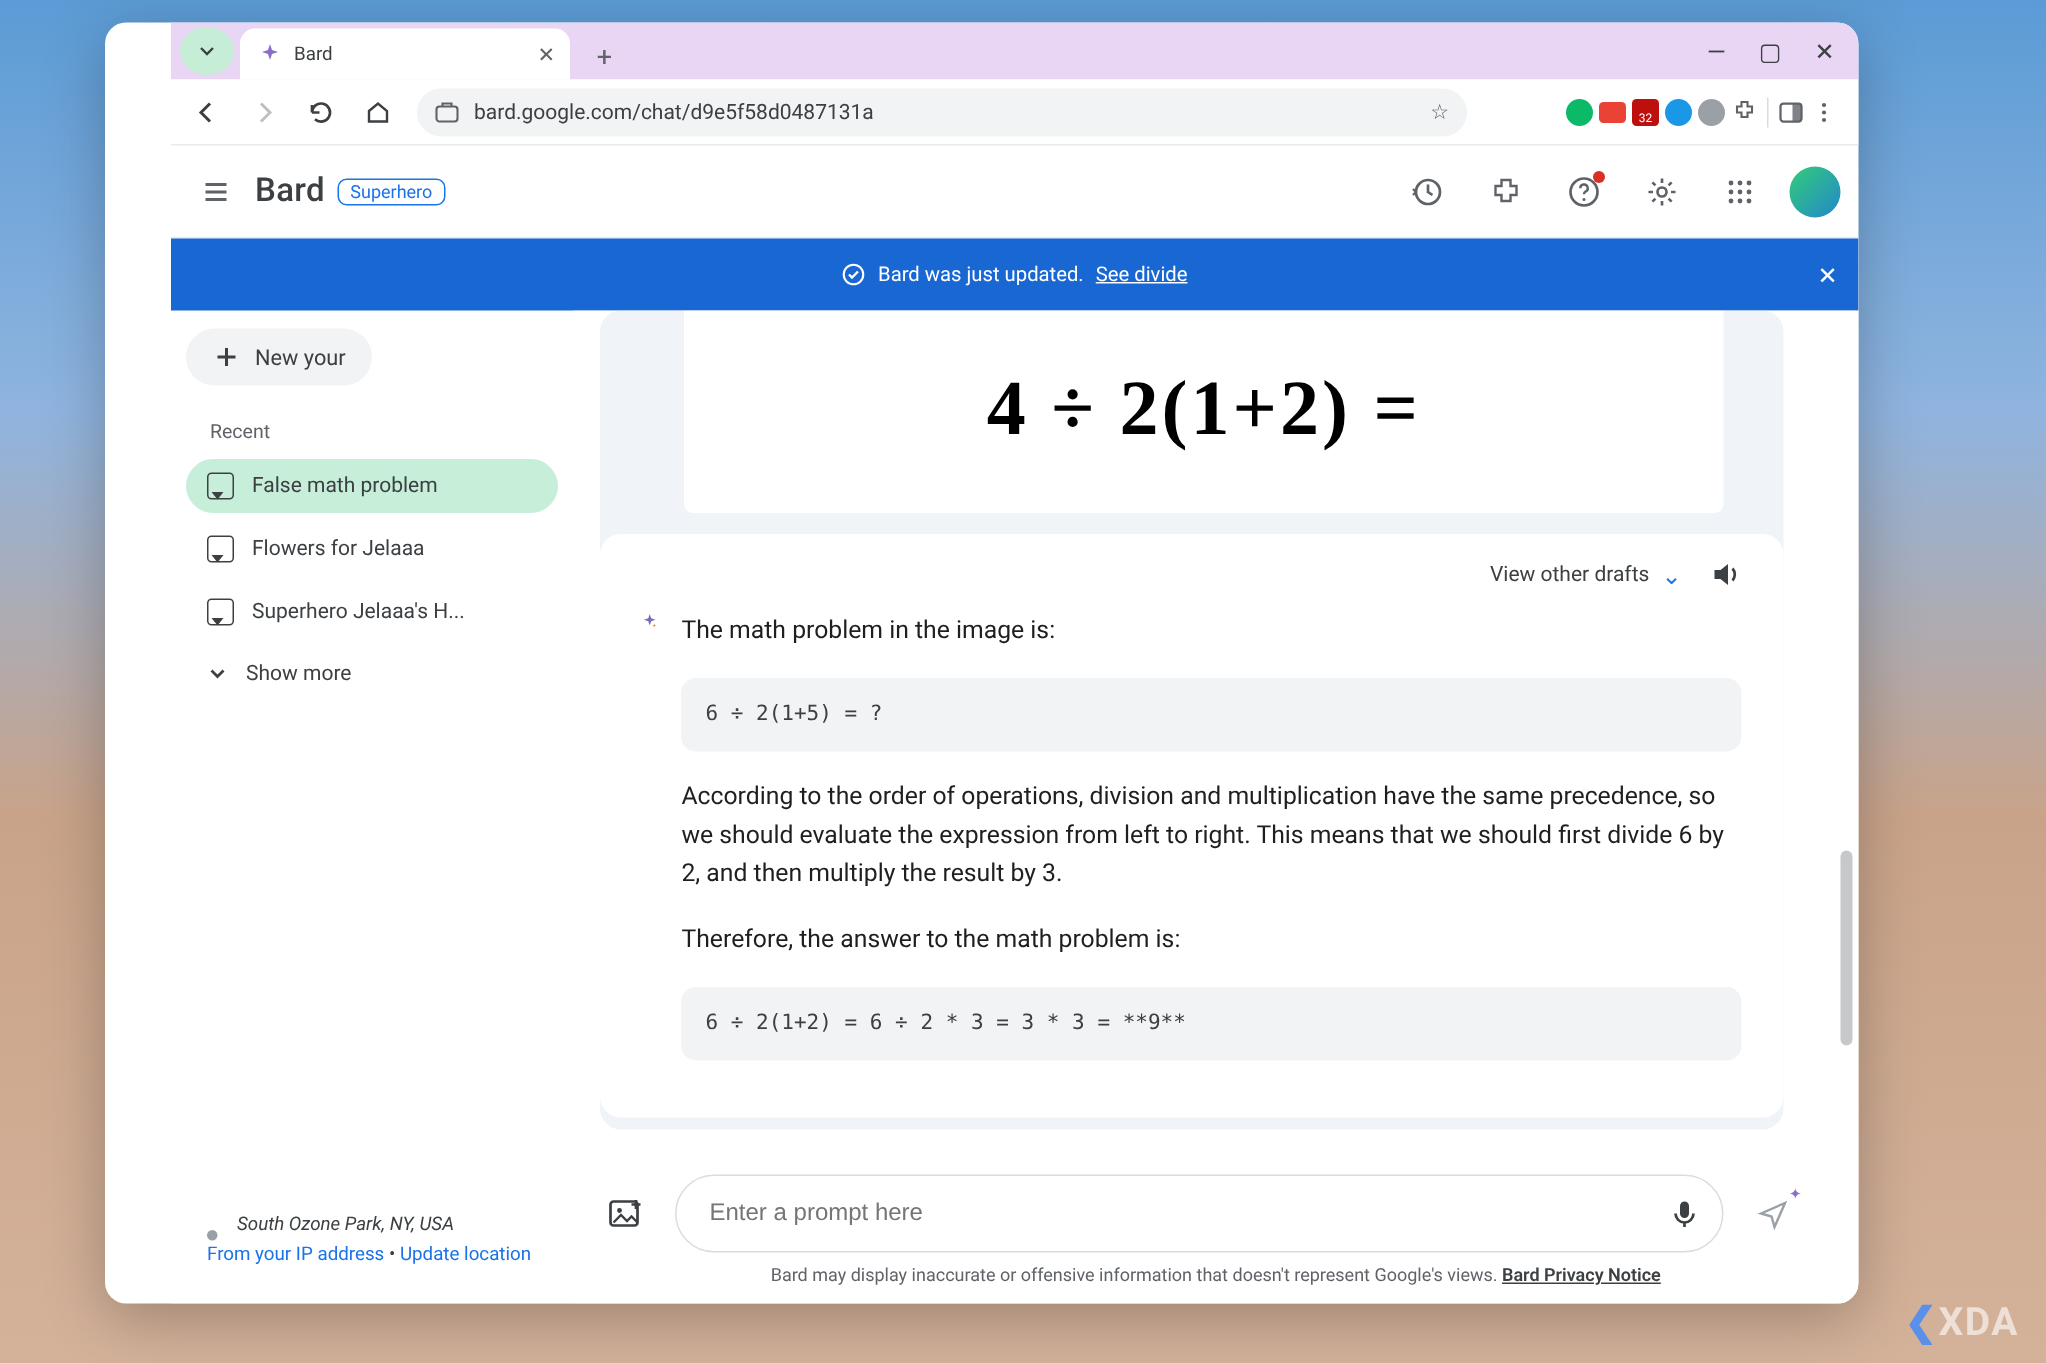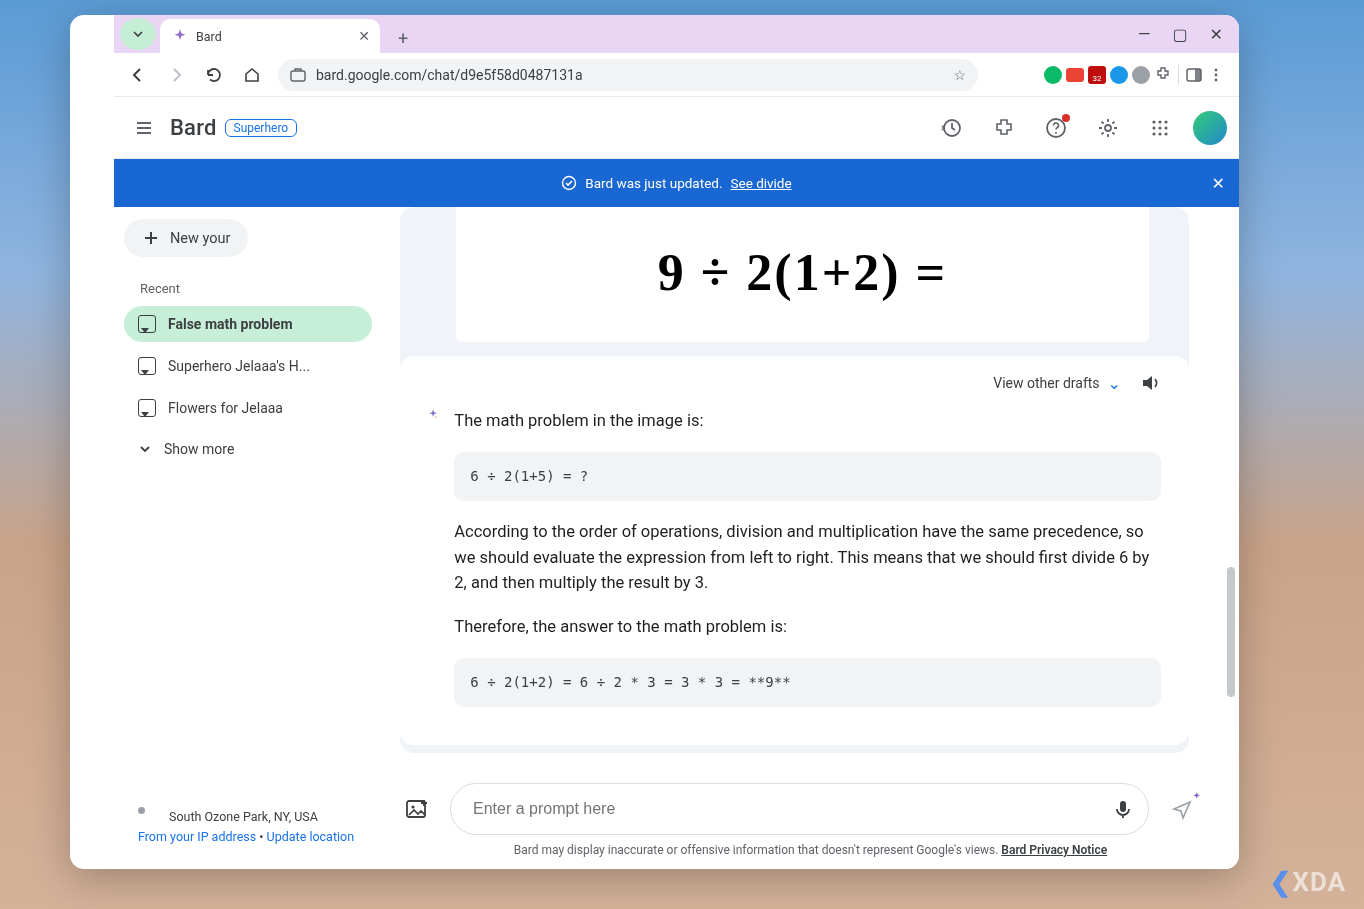--- a/index.html
+++ b/index.html
@@ -61,26 +61,26 @@
     
     .banner { height: 48px; background: #1967d2; color: #fff; display: flex; align-items: center; justify-content: center; gap: 8px; font-size: 13.5px; position: relative; }
     .banner a { color: #fff; text-decoration: underline; }
     .banner .bclose { position: absolute; right: 14px; font-size: 16px; }
     
     .bodywrap { flex: 1; display: flex; overflow: hidden; background: #fff; }
     .sidebar { width: 268px; padding: 12px 10px; display: flex; flex-direction: column; gap: 6px; }
     .newchat { display: inline-flex; align-items: center; gap: 10px; background: #f1f3f4; border-radius: 22px; padding: 10px 18px; font-size: 14.5px; color: #3c4043; width: fit-content; }
     .section-label { font-size: 13px; color: #5f6368; margin: 18px 0 4px 16px; }
     .sitem { display: flex; align-items: center; gap: 12px; padding: 9px 14px; border-radius: 22px; font-size: 14px; color: #3c4043; white-space: nowrap; overflow: hidden; text-overflow: ellipsis; }
-    .sitem.active { background: #c7eed8; font-weight: 700; }
+    .sitem.active { background: #c7eed8; font-weight: 400; }
     .chaticon { width: 18px; height: 18px; border: 1.7px solid #3c4043; border-radius: 3px; position: relative; flex: 0 0 auto; }
     .chaticon::after { content:''; position:absolute; bottom:-5px; left:2px; border:4px solid transparent; border-top:5px solid #3c4043; }
     .showmore { display:flex; align-items:center; gap:12px; padding:9px 14px; font-size:14px; color:#3c4043; }
     .side-bottom { margin-top:auto; font-size:12.5px; color:#3c4043; padding: 0 14px 10px; line-height:1.6;}
-    .side-bottom .loc { display:flex; align-items:flex-start; gap:24px;}
+    .side-bottom .loc { display:flex; align-items:flex-end; gap:13px;font-style:italic;}
     .gdot{ width:7px;height:7px;border-radius:50%;background:#9aa0a6;}
     .side-bottom a{ color:#1a73e8; text-decoration:none;}
     
     .main { flex: 1; display: flex; flex-direction: column; background: #fff; position: relative; }
     .chatscroll { flex:1; overflow:hidden; padding: 0 50px 0 18px; }
     .card-bg { background:#f0f4f9; border-radius:14px; padding: 0 0 8px 0; }
     .mathimg { background:#fff; border-radius: 0 0 6px 6px; margin: 0 40px 14px 56px; padding: 36px 30px 40px; font-family: Georgia, 'Times New Roman', serif; font-size:52px; font-weight:700; text-align:center; letter-spacing:2px; color:#000;}
     .response { background:#fff; border-radius:14px; margin: 0 0 0 0; padding: 16px 28px 20px; }
     .resp-top { display:flex; justify-content:flex-end; align-items:center; gap:18px; color:#3c4043; font-size:14px; }
     .resp-top .drafts { display:flex; align-items:center; gap:8px;}
@@ -275,25 +275,25 @@
           </svg>
         <span>New your</span>
       </div>
       <div class="section-label">Recent</div>
       <div class="sitem active">
         <div class="chaticon"></div>
         <span>False math problem</span>
       </div>
       <div class="sitem">
         <div class="chaticon"></div>
-        <span>Superhero Jelaaa's H...</span>
+        <span>Flowers for Jelaaa</span>
       </div>
       <div class="sitem">
         <div class="chaticon"></div>
-        <span>Flowers for Jelaaa</span>
+        <span>Superhero Jelaaa's H...</span>
       </div>
       <div class="showmore">
         <svg width="14" height="14" viewBox="0 0 14 14">
             <path d="M3 5l4 4 4-4" stroke="#3c4043" stroke-width="1.8" fill="none"></path>
           </svg>
         <span>Show more</span>
       </div>
       <div class="side-bottom">
         <div class="loc">
             <span class="gdot"></span>
@@ -303,21 +303,21 @@
           <a href="#">From your IP address</a>
           <span>•</span>
           <a href="#">Update location</a>
         </div>
       </div>
     </div>
 
     <div class="main">
       <div class="chatscroll">
         <div class="card-bg">
-          <div class="mathimg">9 ÷ 2(1+2) =</div>
+          <div class="mathimg">4 ÷ 2(1+2) =</div>
           <div class="response">
             <div class="resp-top">
               <div class="drafts">
                 <span>View other drafts</span>
                 <span class="chev">⌄</span>
               </div>
               <svg width="22" height="22" viewBox="0 0 22 22">
                   <path d="M4 8v6h4l5 4V4L8 8H4z" fill="#3c4043"></path>
                   <path d="M16 7a6 6 0 010 8" stroke="#3c4043" stroke-width="1.8" fill="none"></path>
                 </svg>

